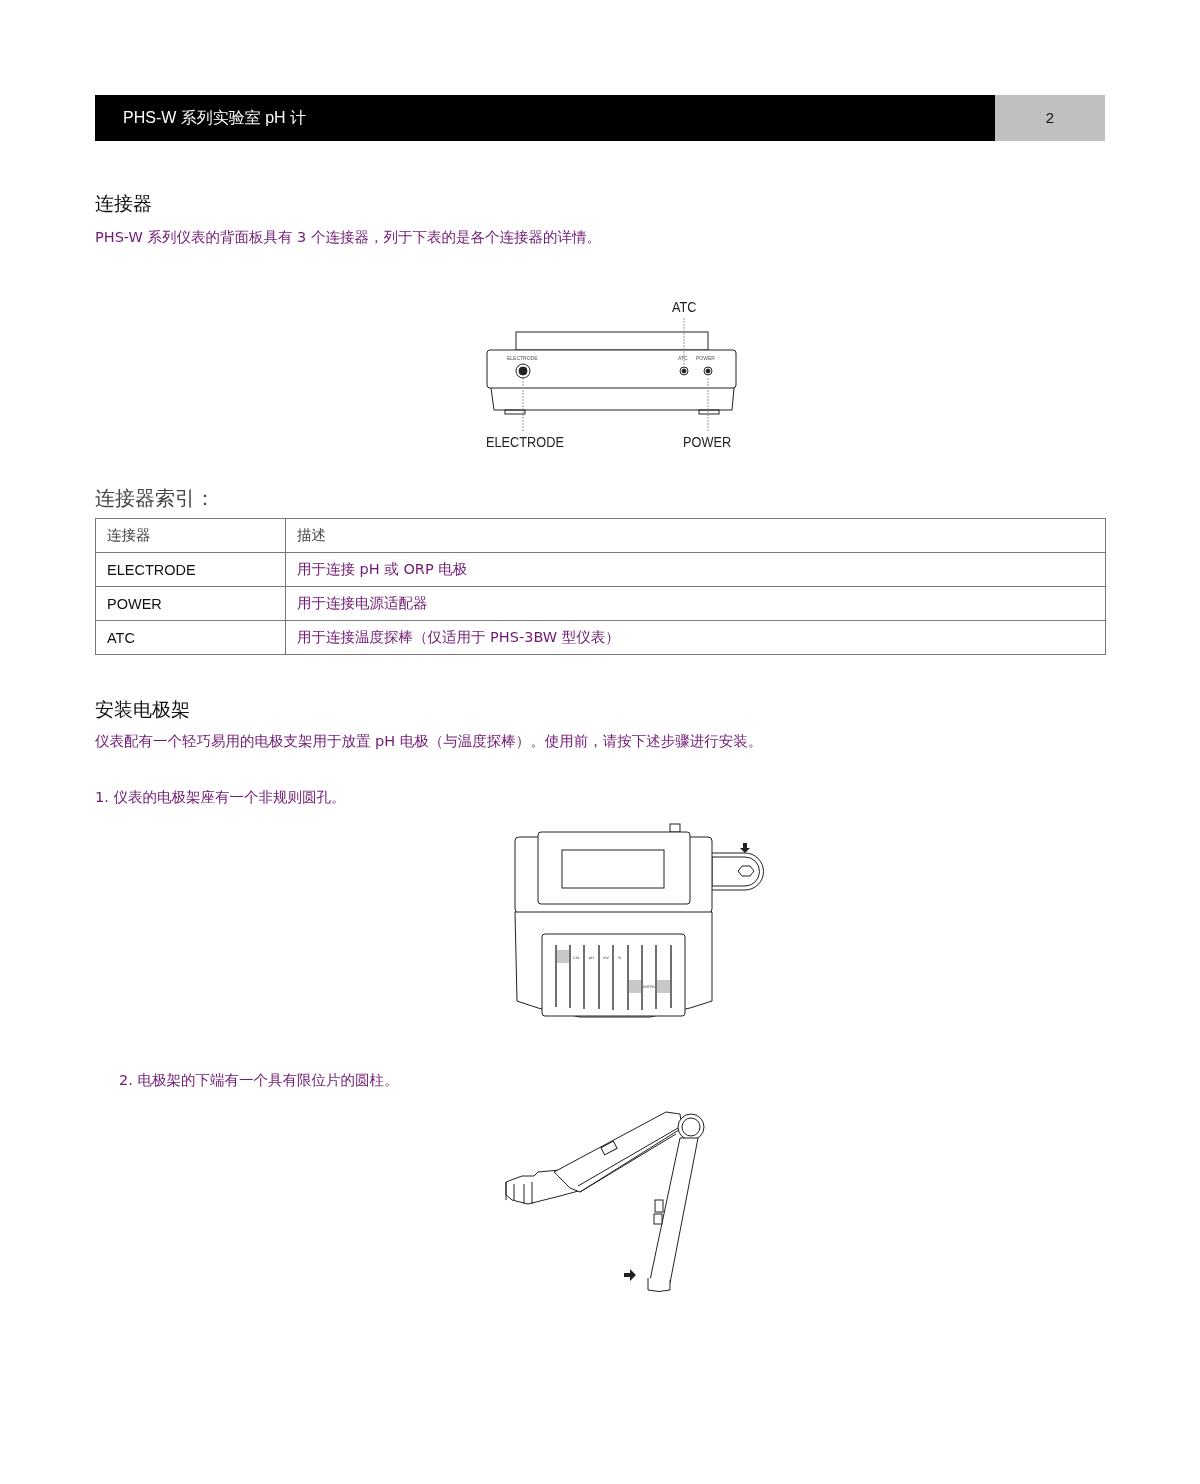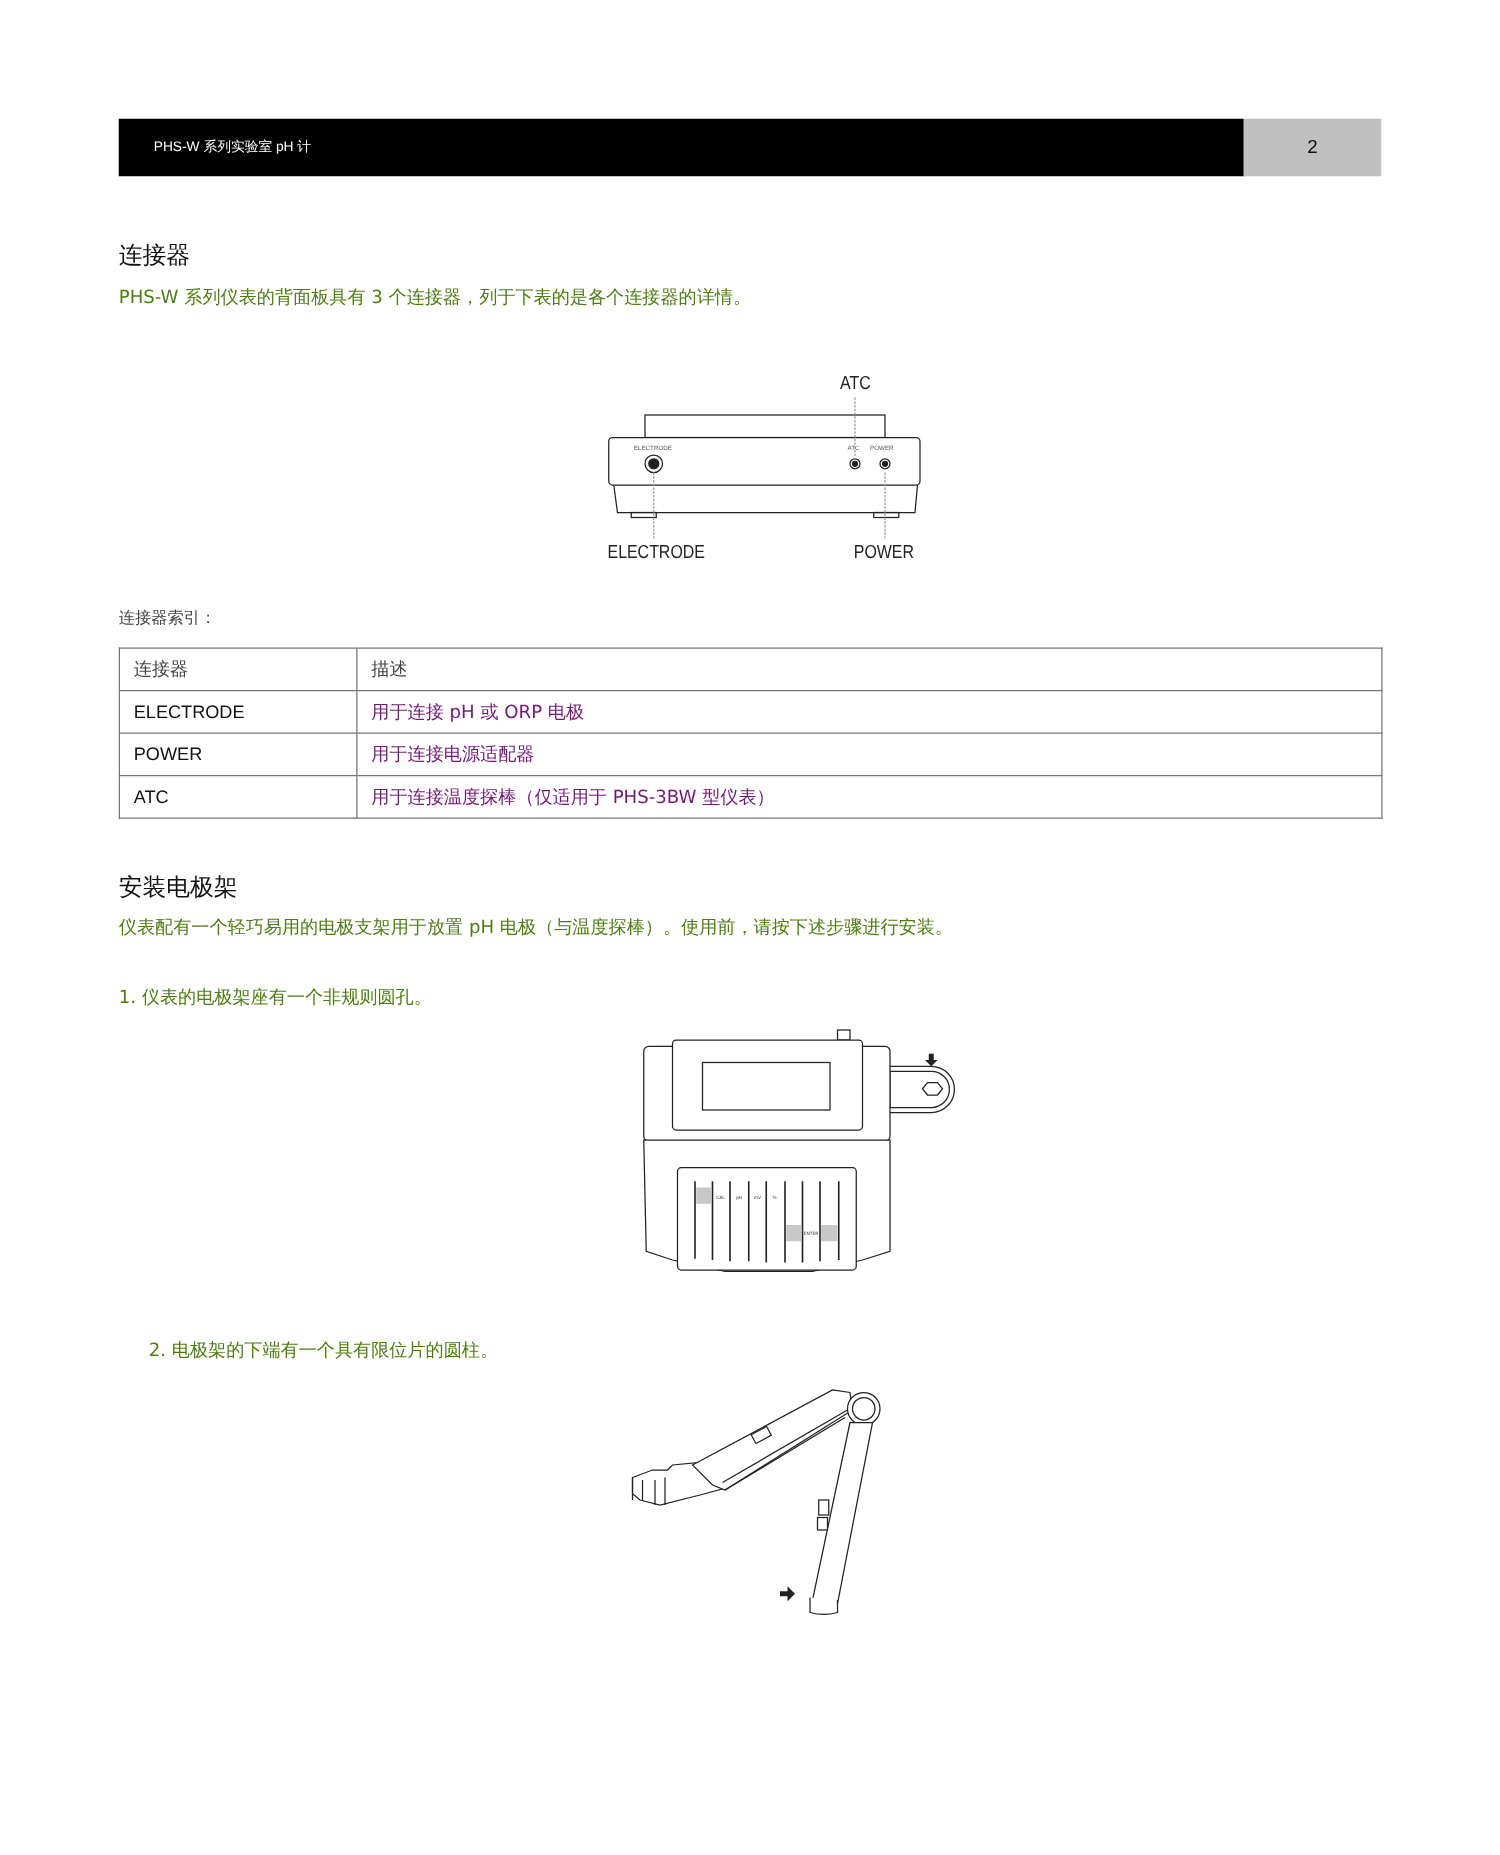--- a/index.html
+++ b/index.html
@@ -1,22 +1,22 @@
 <!DOCTYPE html>
 <html><head>
 <meta charset="utf-8">
 <style>
   html, body { margin: 0; padding: 0; background: #ffffff; }
   body { width: 1200px; height: 1484px; position: relative; font-family: "DejaVu Sans", "Liberation Sans", sans-serif; color: #1a1a1a; overflow: hidden; }
   .header { position: absolute; left: 95px; top: 95px; width: 1010px; height: 46px; display: flex; }
-  .header-title { flex: 0 0 900px; background: #000; color: #fff; font-size: 11px; line-height: 46px; padding-left: 28px; box-sizing: border-box; font-family: "Liberation Sans", "DejaVu Sans", sans-serif; }
+  .header-title { flex: 0 0 900px; background: #000; color: #fff; font-size: 16px; line-height: 46px; padding-left: 28px; box-sizing: border-box; font-family: "Liberation Sans", "DejaVu Sans", sans-serif; }
   .header-page { flex: 1; background: #c0c0c0; color: #111; font-size: 15px; line-height: 46px; text-align: center; font-family: "Liberation Sans", sans-serif; }
   .h2 { position: absolute; left: 95px; font-size: 19px; color: #111; font-family: "DejaVu Sans", sans-serif; }
-  .para { position: absolute; left: 95px; font-size: 14.5px; color: #4d7c0f; font-family: "DejaVu Sans", sans-serif; }
-  .caption { position: absolute; font-size: 13px; color: #444; font-family: Liberation Mono, monospace; text-align: center; }
+  .para { position: absolute; left: 95px; font-size: 14.5px; color: #701a75; font-family: "DejaVu Sans", sans-serif; }
+  .caption { position: absolute; font-size: 20px; color: #444; font-family: Liberation Mono, monospace; text-align: center; }
   table.conn { position: absolute; left: 95px; top: 518px; width: 1011px; border-collapse: collapse; font-size: 14.5px; font-family: "DejaVu Sans", sans-serif; }
   table.conn td { border: 1px solid #777; height: 34px; padding: 0 11px; color: #701a75; box-sizing: border-box; }
   table.conn td.c1 { width: 190px; color: #111; font-family: "Liberation Sans", sans-serif; }
   table.conn tr.head td { color: #444; font-family: "DejaVu Sans", sans-serif; }
   .figure { position: absolute; }
   .lbl { position: absolute; font-family: "Liberation Sans", sans-serif; font-size: 15px; color: #222; transform: scaleX(0.85); transform-origin: left; }
 </style>
 </head>
 <body>
 

